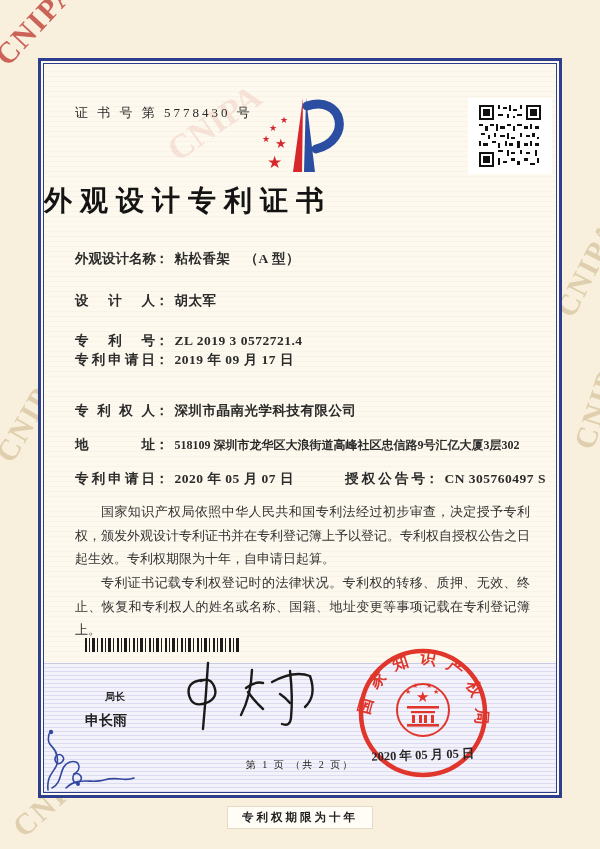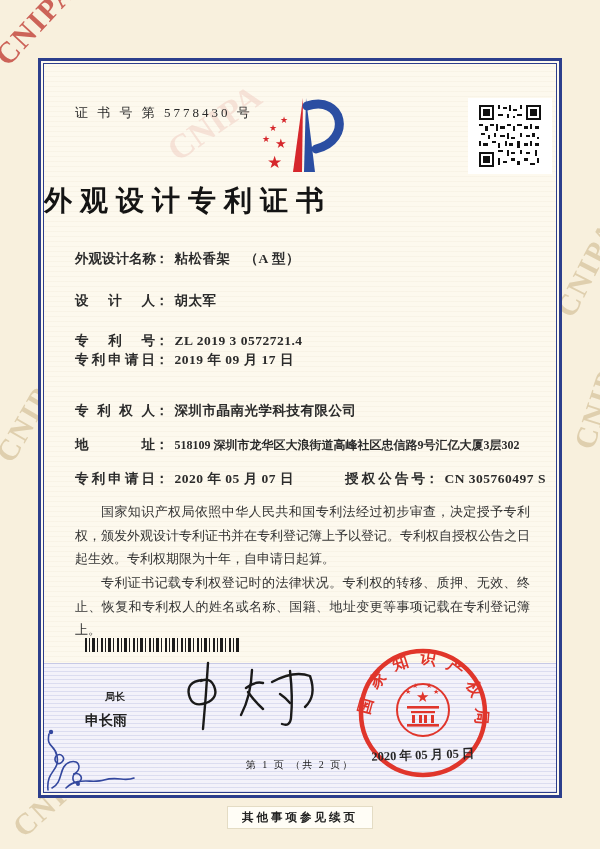--- a/index.html
+++ b/index.html
@@ -253,15 +253,15 @@
           </g>
         </g>
         <text x="67" y="113" font-size="12.5" font-weight="bold" fill="#1b1b1b" text-anchor="middle" transform="rotate(-2 67 113)" font-family="Liberation Serif,serif">2020 年 05 月 05 日</text>
       </svg>
 
       <div class="page-info">第 1 页 （共 2 页）</div>
 
     </div>
   </div>
 
-  <div class="cont-note">其他事项参见续页</div>
+  <div class="cont-note">专利权期限为十年</div>
 
 </div>
 
 </body></html>

